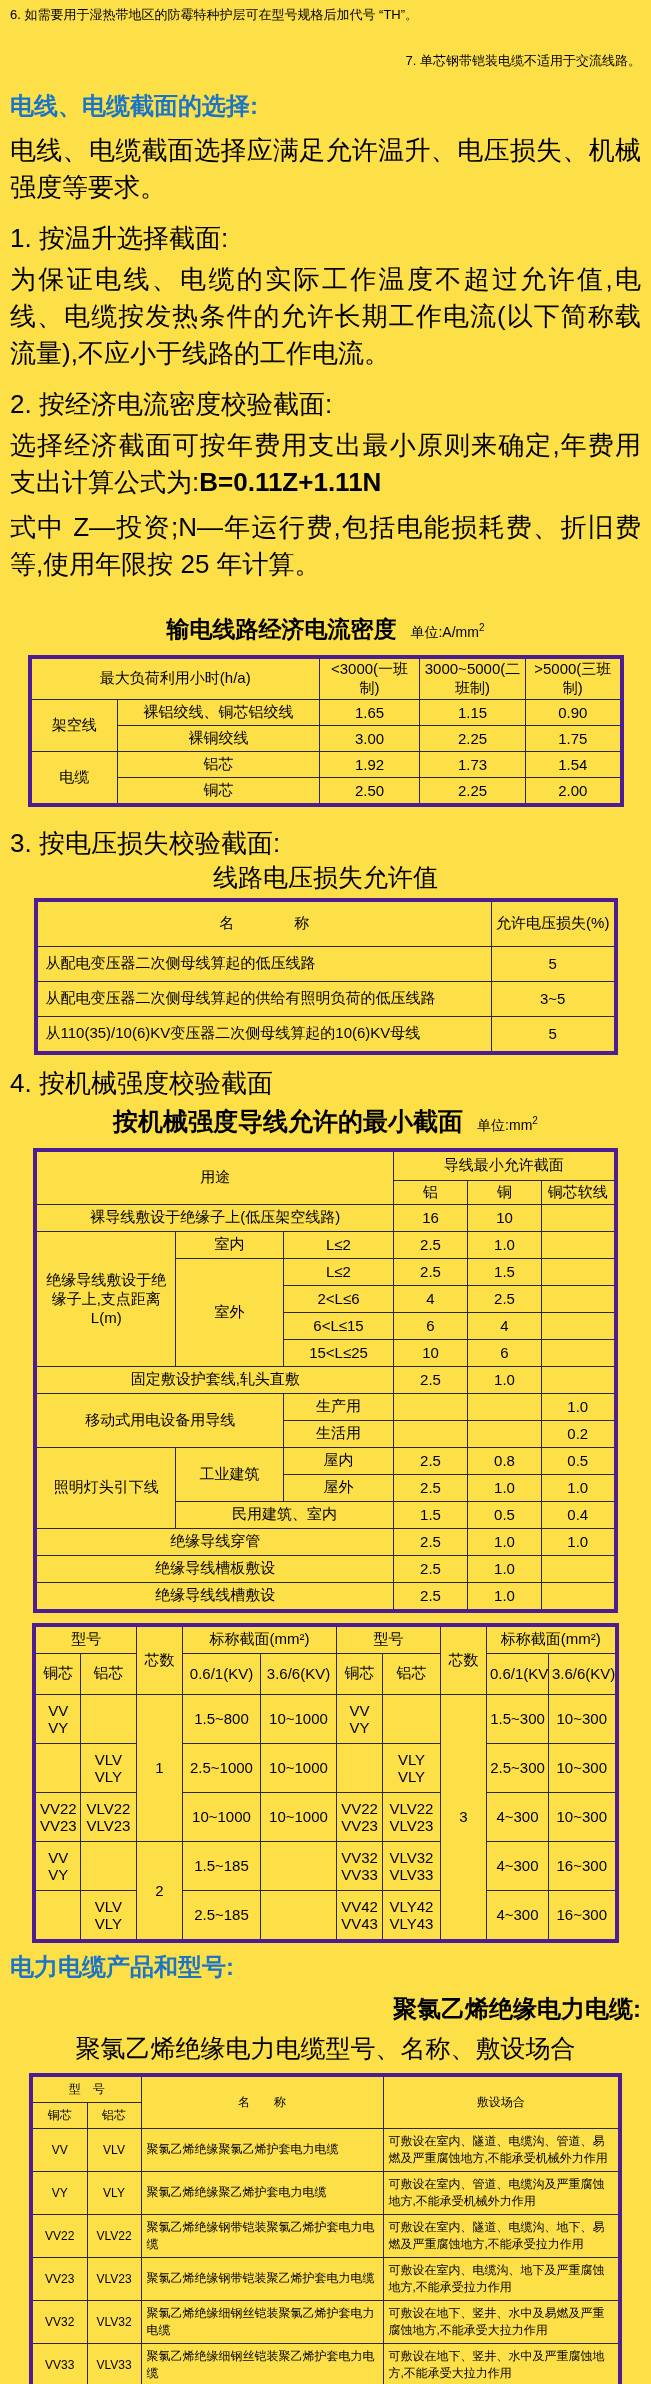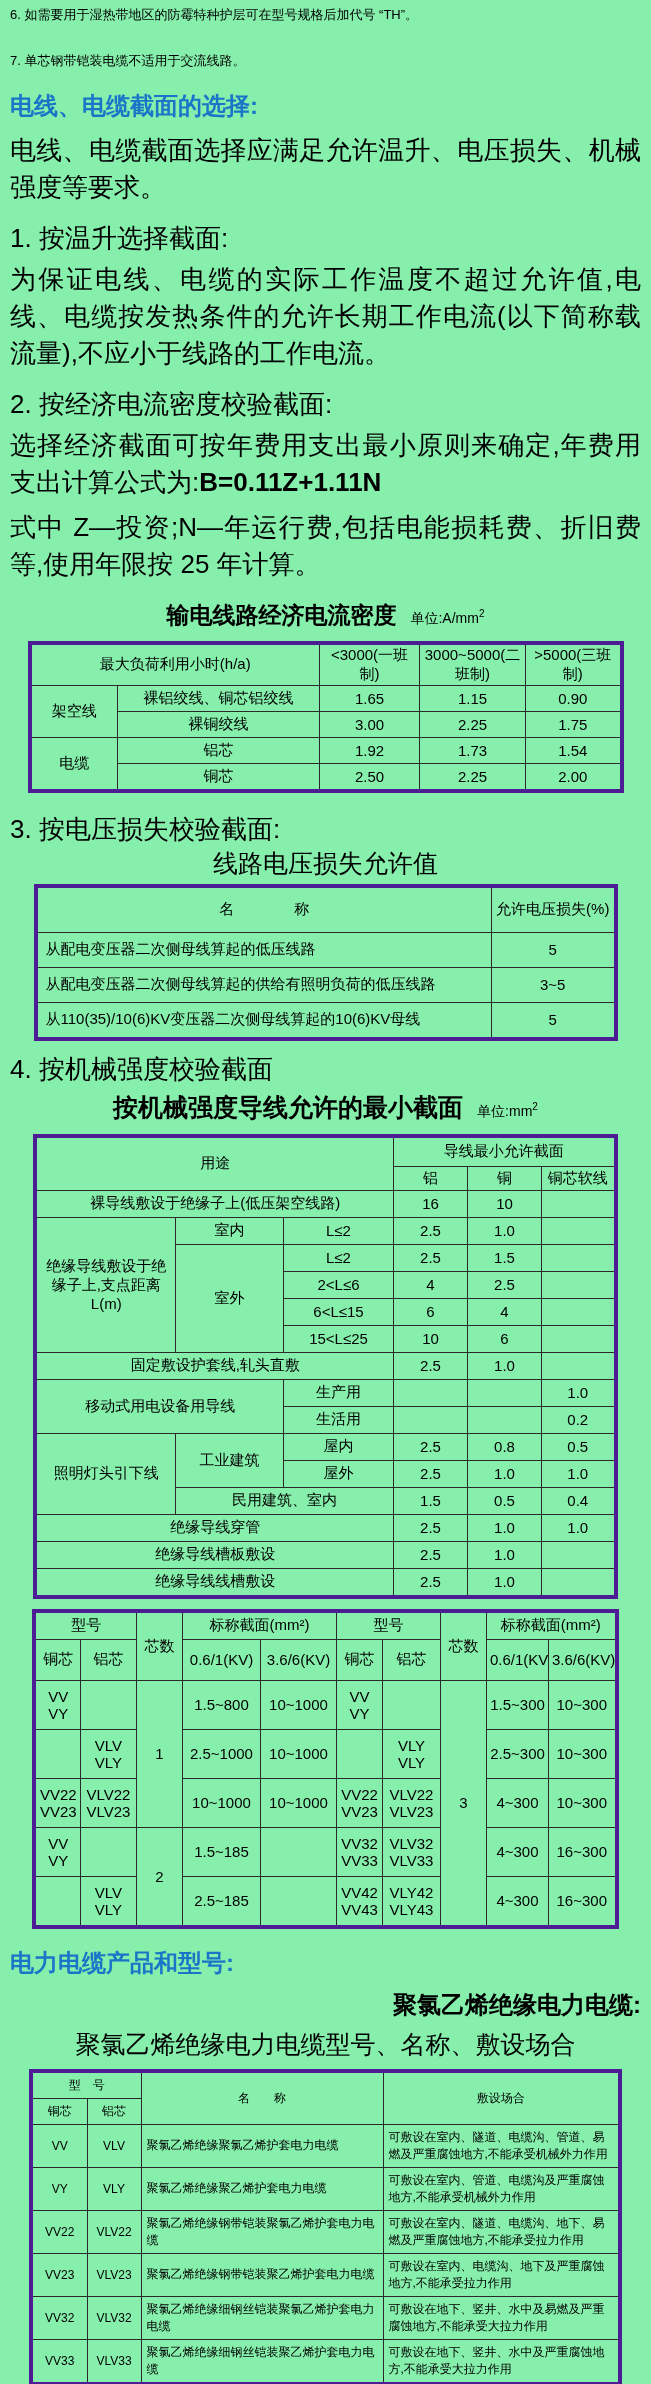--- a/index.html
+++ b/index.html
@@ -1,27 +1,27 @@
 <!DOCTYPE html>
 <html><head>
 <meta charset="utf-8">
 <style>
   html,body{margin:0;padding:0;background:#fff;}
-  .page{position:relative;width:651px;height:2384px;background:#86efac;overflow:hidden;
+  .page{position:relative;width:651px;height:2384px;background:#fde047;overflow:hidden;
         font-family:"Liberation Sans","DejaVu Sans",sans-serif;color:#000;
         padding:6px 10px;box-sizing:border-box;}
   .note{font-size:13px;margin:0;line-height:18px;}
-  .note+.note{margin-top:28px;}
+  .note+.note{margin-top:28px;text-align:right;}
   .h-blue{color:#1a75c9;font-size:24px;font-weight:bold;margin:20px 0 0 0;line-height:32px;}
   .h-black{color:#000;font-size:24px;font-weight:bold;margin:10px 0 0 0;line-height:32px;text-align:right;}
   .body-p{font-size:26px;line-height:37px;margin:10px 0 0 0;text-align:justify;}
   .item-t{font-size:26px;line-height:37px;margin:14px 0 0 0;}
   .formula{font-weight:bold;}
   .tbl-title{display:flex;justify-content:center;align-items:baseline;gap:14px;
-             font-size:23px;font-weight:bold;margin-top:16px;line-height:30px;}
+             font-size:23px;font-weight:bold;margin-top:30px;line-height:30px;}
   .tbl-title .unit{font-size:14px;font-weight:normal;}
   .tbl-title.plain{font-weight:normal;font-size:25px;}
   table{border-collapse:collapse;table-layout:fixed;margin:8px auto 0;}
   td{border:1px solid #2a2a2a;text-align:center;vertical-align:middle;
      padding:1px 3px;overflow:hidden;}
   table{border:4px solid #4c1d95;}
   .t-econ{width:592px;font-size:15px;}
   .t-econ .hr td{height:32px;}
   .t-econ td{height:23px;}
   .t-volt{width:580px;font-size:15px;margin-top:6px;}
@@ -359,21 +359,21 @@
       <td class="pre">VV42
 VV43</td>
       <td class="pre">VLY42
 VLY43</td>
       <td>4~300</td>
       <td>16~300</td>
     </tr>
   </tbody>
     </table>
 
-  <h2 class="h-blue" style="margin-top:18px">电力电缆产品和型号:</h2>
+  <h2 class="h-blue" style="margin-top:8px">电力电缆产品和型号:</h2>
   <h2 class="h-black">聚氯乙烯绝缘电力电缆:</h2>
   <div class="tbl-title plain" style="margin-top:8px">聚氯乙烯绝缘电力电缆型号、名称、敷设场合</div>
 
   <table class="t-models">
     <colgroup>
         <col style="width:56px">
         <col style="width:54px">
         <col style="width:242px">
         <col style="width:237px">
       </colgroup>

